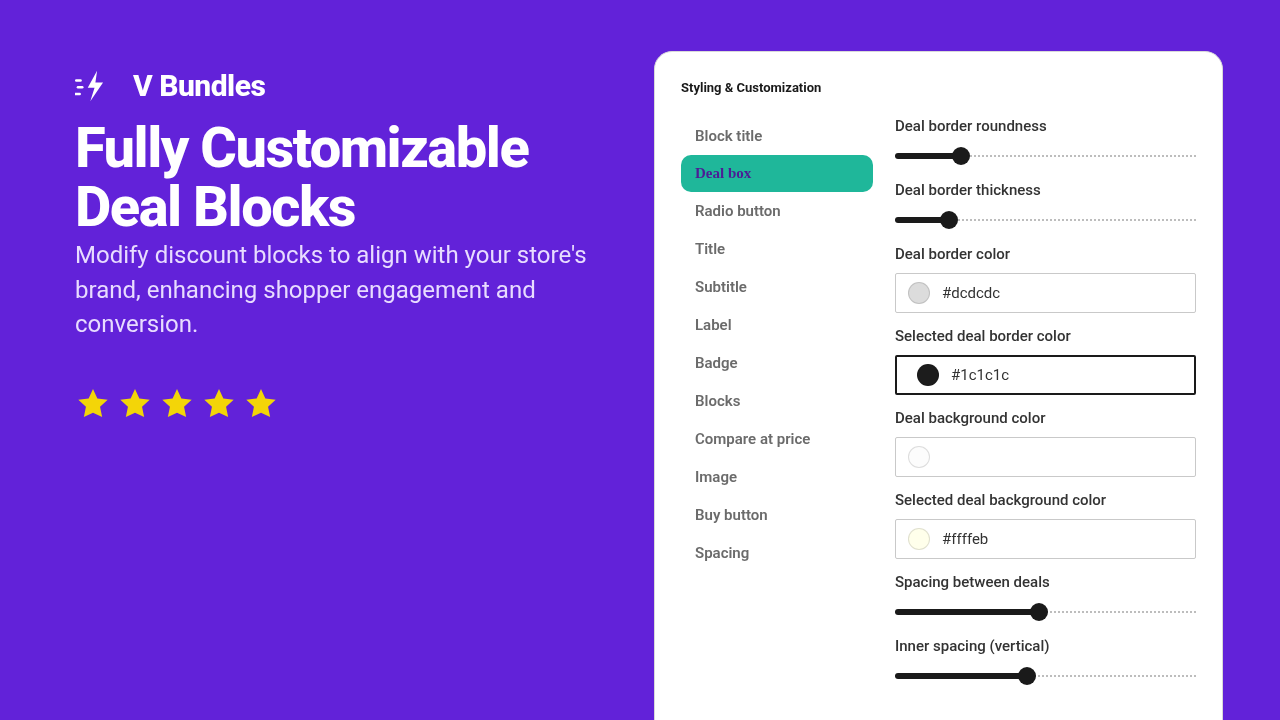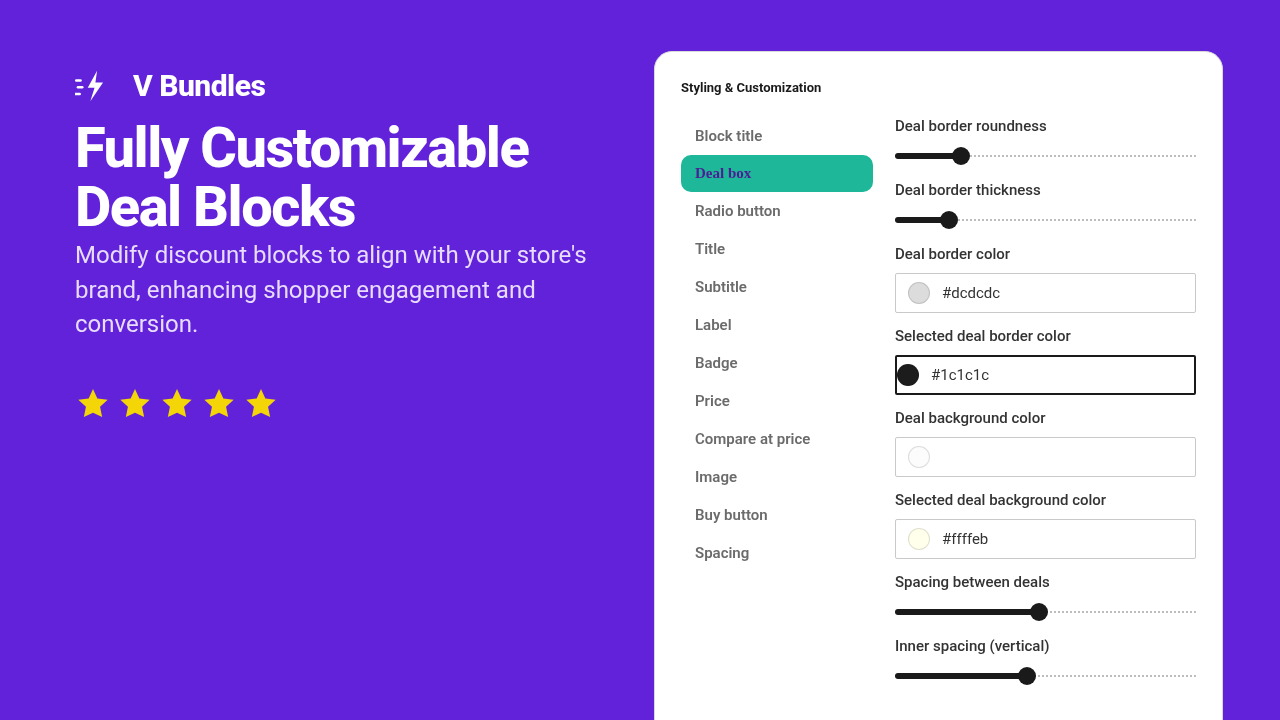--- a/index.html
+++ b/index.html
@@ -138,21 +138,21 @@
     display: flex;
     align-items: center;
     gap: 12px;
     border: 1px solid #c9c9c9;
     border-radius: 2px;
     padding: 8px 12px;
     background: #fff;
   }
   .color-field.focused {
     border: 2px solid #1a1a1a;
-    padding: 7px 0;
+    padding: 7px 20px;
   }
   .swatch {
     width: 22px; height: 22px;
     border-radius: 50%;
     border: 1px solid rgba(0,0,0,0.12);
     flex: none;
   }
   .color-text {
     font-size: 15px;
     color: #333;
@@ -203,21 +203,21 @@
   <div class="panel-title">Styling &amp; Customization</div>
   <div class="panel-body">
     <div class="sidebar">
         <div class="sidebar-item"><span>Block title</span></div>
         <div class="sidebar-item active"><span>Deal box</span></div>
         <div class="sidebar-item"><span>Radio button</span></div>
         <div class="sidebar-item"><span>Title</span></div>
         <div class="sidebar-item"><span>Subtitle</span></div>
         <div class="sidebar-item"><span>Label</span></div>
         <div class="sidebar-item"><span>Badge</span></div>
-        <div class="sidebar-item"><span>Price</span></div>
+        <div class="sidebar-item"><span>Blocks</span></div>
         <div class="sidebar-item"><span>Compare at price</span></div>
         <div class="sidebar-item"><span>Image</span></div>
         <div class="sidebar-item"><span>Buy button</span></div>
         <div class="sidebar-item"><span>Spacing</span></div>
       </div>
     <div class="settings">
         <div class="setting">
           <div class="setting-label">Deal border roundness</div>
           <div class="slider-wrap">
             <div class="slider-track-dashed"></div>

